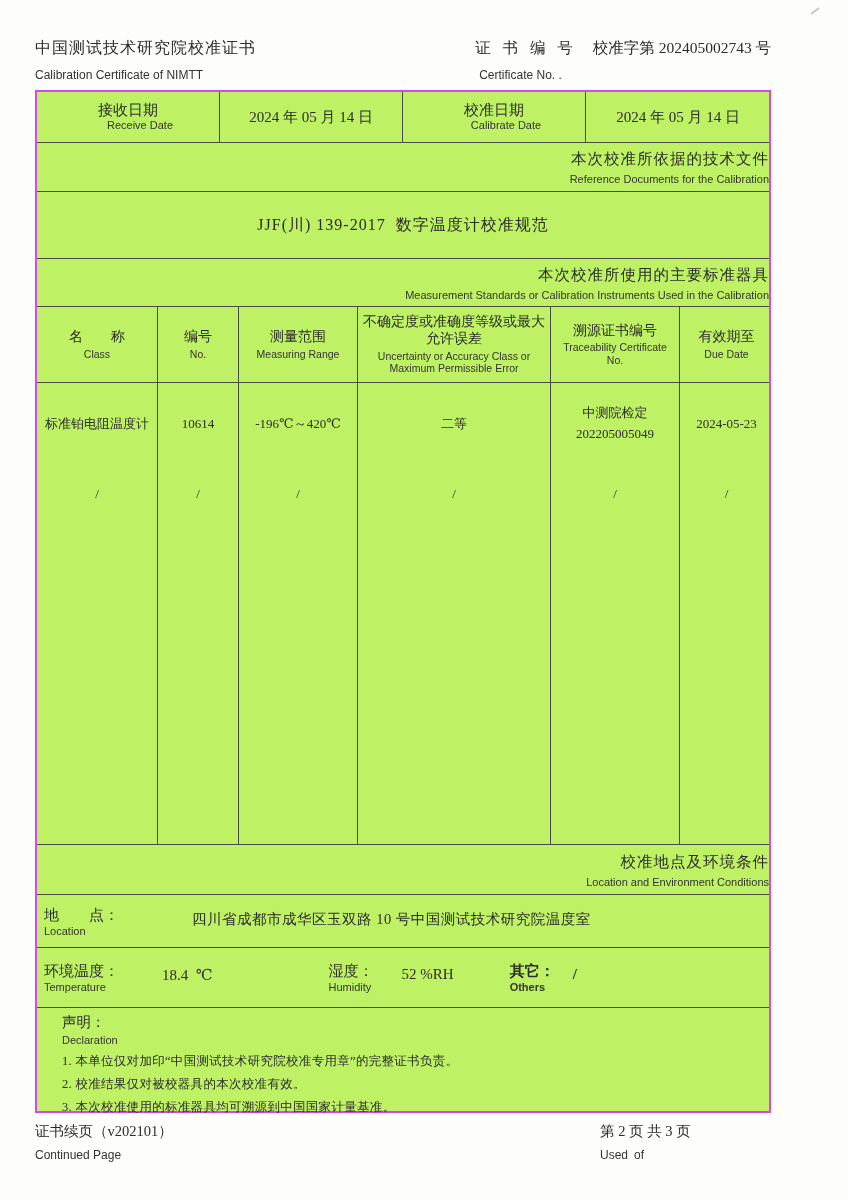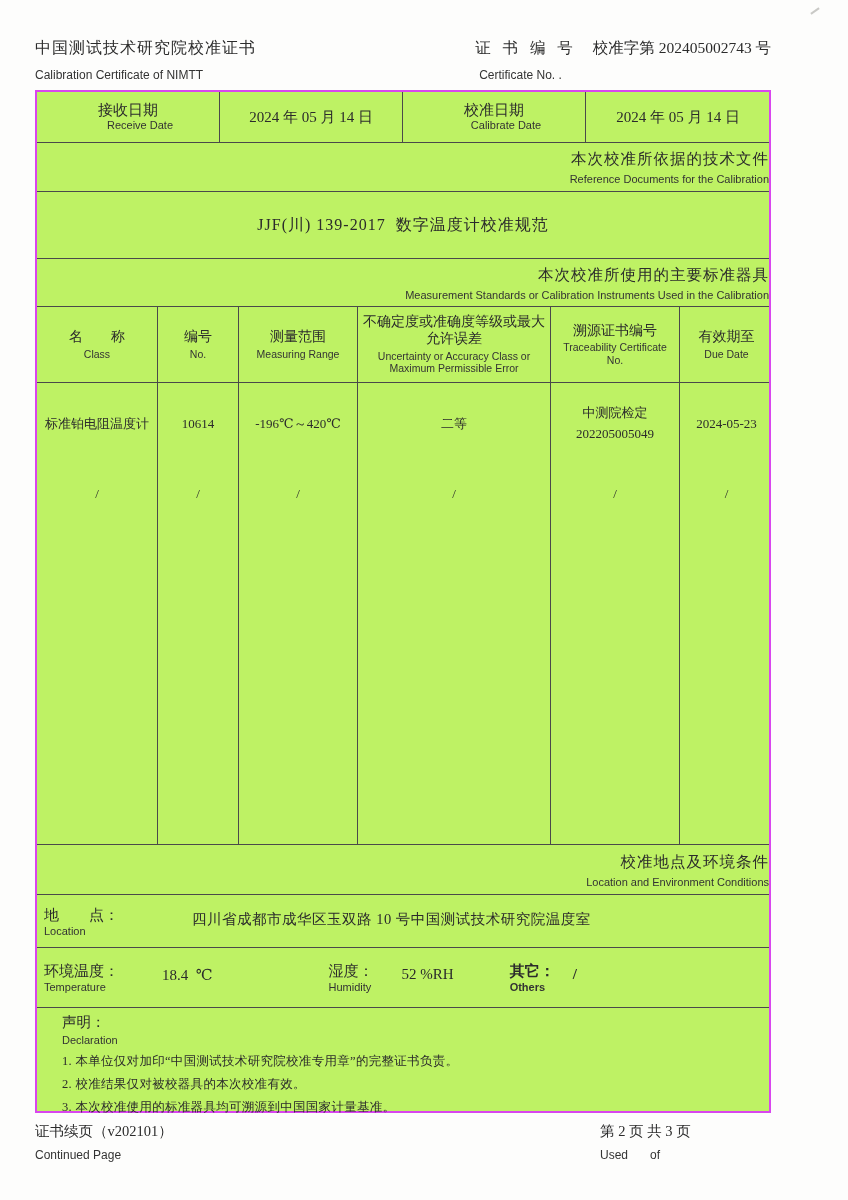--- a/index.html
+++ b/index.html
@@ -101,21 +101,21 @@
   .r-decl { height: 107px; padding: 5px 10px 0 25px; }
   .decl-zh { font-size: 14.5px; }
   .decl-en { font-size: 11px; color: #333; margin: 2px 0 4px 0; }
   .decl-item { font-size: 12.5px; line-height: 1.85; letter-spacing: 0.3px; }
 
   
   .footer-left { position: absolute; left: 35px; top: 1122px; }
   .footer-right { position: absolute; left: 600px; top: 1122px; }
   .f-zh { font-size: 14.5px; }
   .f-en { font-size: 12px; color: #333; margin-top: 7px; }
-  .f-en .of-word { margin-left: 22px; }
+  .f-en .of-word { margin-left: 6px; }
 
   
   .scan-mark {
     position: absolute; right: 28px; top: 10px;
     width: 10px; height: 2px; background: #c9c9c6; transform: rotate(-35deg);
   }
 </style>
 </head>
 <body>
 

